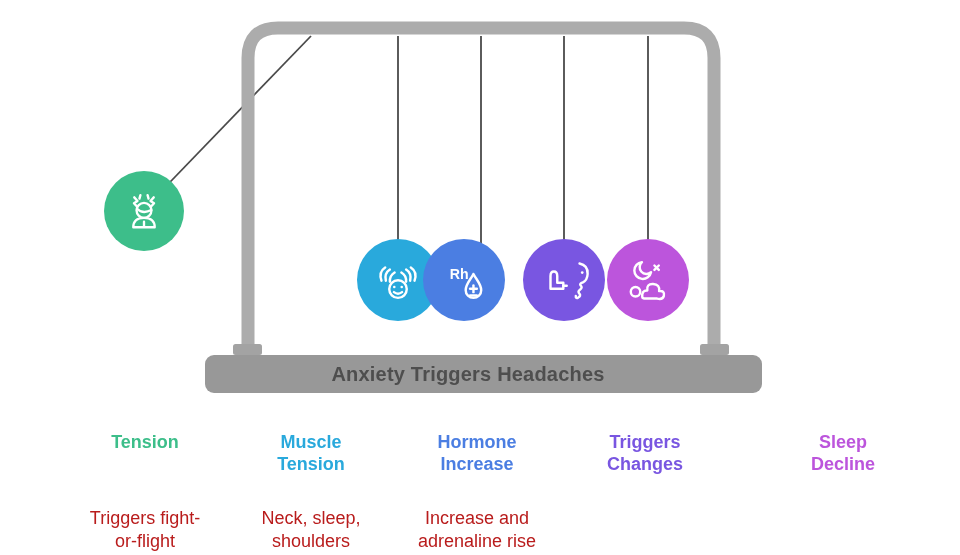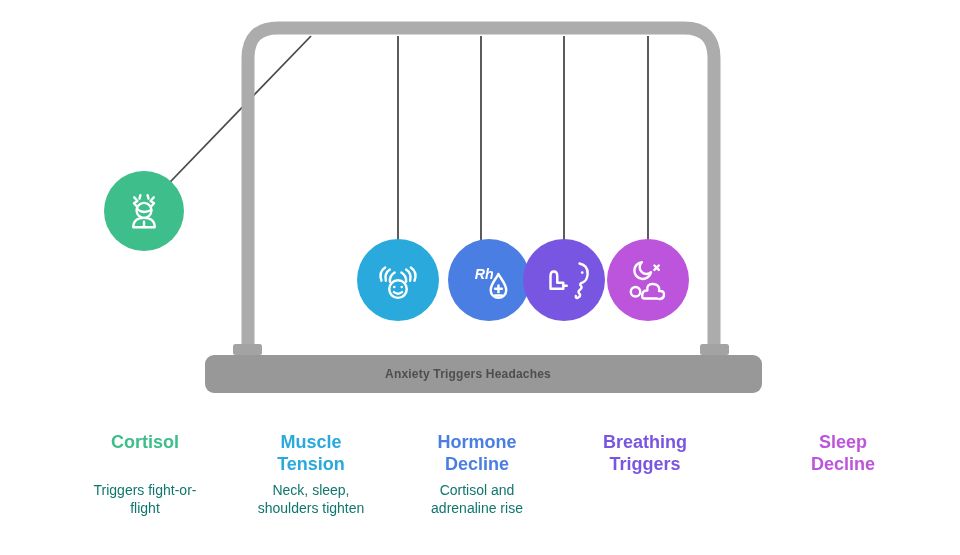--- a/index.html
+++ b/index.html
@@ -3,34 +3,34 @@
 <meta charset="utf-8">
 <style>
   html,body{margin:0;padding:0;background:#fff;}
   #stage{position:relative;width:960px;height:555px;background:#ffffff;overflow:hidden;
          font-family:"Liberation Sans", sans-serif;}
   #frame-svg{position:absolute;left:0;top:0;width:960px;height:555px;}
   .ball{position:absolute;border-radius:50%;display:flex;align-items:center;justify-content:center;}
   .ball svg{display:block;}
   .ball-anxiety{left:104px;top:171px;width:80px;height:80px;}
   .ball-muscle {left:357px;top:239px;width:82px;height:82px;}
-  .ball-hormone{left:448px;top:239px;width:82px;height:82px;font-style:italic;}
+  .ball-hormone{left:423px;top:239px;width:82px;height:82px;}
   .ball-breath {left:523px;top:239px;width:82px;height:82px;}
   .ball-sleep  {left:607px;top:239px;width:82px;height:82px;}
   .icon-stroke{stroke:#ffffff;stroke-width:3.6;fill:none;stroke-linecap:round;stroke-linejoin:round;}
   #base-title{position:absolute;left:206px;top:355px;width:524px;height:38px;
               display:flex;align-items:center;justify-content:center;
-              font-size:12px;font-weight:bold;color:#4e4e4e;letter-spacing:.2px;}
+              font-size:20px;font-weight:bold;color:#4e4e4e;letter-spacing:.2px;}
   .legend{position:absolute;top:432px;width:160px;text-align:center;}
   .legend-0{left:65px;} .legend-1{left:231px;} .legend-2{left:397px;}
   .legend-3{left:565px;} .legend-4{left:763px;}
   .legend-heading{min-height:50px;display:flex;align-items:flex-start;justify-content:center;
                   font-size:18px;font-weight:bold;line-height:1.22;}
   .legend-heading span{display:inline-block;max-width:114px;}
-  .legend-desc{margin-top:0;font-size:14px;line-height:1.28;color:#0f766e;}
+  .legend-desc{margin-top:25px;font-size:18px;line-height:1.28;color:#b91c1c;}
   .legend-desc span{display:inline-block;max-width:122px;}
 </style>
 </head>
 <body>
 
 <div id="stage">
 
   <svg id="frame-svg" viewBox="0 0 960 555" xmlns="http://www.w3.org/2000/svg">
 
     <g stroke="#4a4a4a" stroke-width="1.8">
@@ -113,39 +113,39 @@
         <path d="M49.5,18.5 L56,25"></path>
         <path d="M56,18.5 L49.5,25"></path>
         <circle cx="21.5" cy="57.5" r="7"></circle>
         <path d="M31.5,65 Q30.5,55 39,55.5 Q37.5,45.5 47.5,46 Q58,46.5 56.5,56.5 Q65,55.5 63.5,63.5 Q62,69.5 53.5,67.5 L37,67.5 Q31,67.5 31.5,65 Z"></path>
       </g>
     </svg>
   </div>
 
   <div class="legend legend-0">
     <div class="legend-heading" style="color: rgb(61, 190, 138);">
-        <span>Cortisol</span>
+        <span>Tension</span>
       </div>
     <div class="legend-desc"><span>Triggers fight-or-flight</span></div>
   </div>
   <div class="legend legend-1">
     <div class="legend-heading" style="color: rgb(41, 169, 220);">
         <span>Muscle Tension</span>
       </div>
     <div class="legend-desc"><span>Neck, sleep, shoulders tighten</span></div>
   </div>
   <div class="legend legend-2">
     <div class="legend-heading" style="color: rgb(75, 126, 226);">
-        <span>Hormone Decline</span>
+        <span>Hormone Increase</span>
       </div>
-    <div class="legend-desc"><span>Cortisol and adrenaline rise</span></div>
+    <div class="legend-desc"><span>Increase and adrenaline rise</span></div>
   </div>
   <div class="legend legend-3">
     <div class="legend-heading" style="color: rgb(121, 86, 225);">
-        <span>Breathing Triggers</span>
+        <span>Triggers Changes</span>
       </div>
   </div>
   <div class="legend legend-4">
     <div class="legend-heading" style="color: rgb(188, 85, 220);">
         <span>Sleep Decline</span>
       </div>
   </div>
 
 </div>
 

